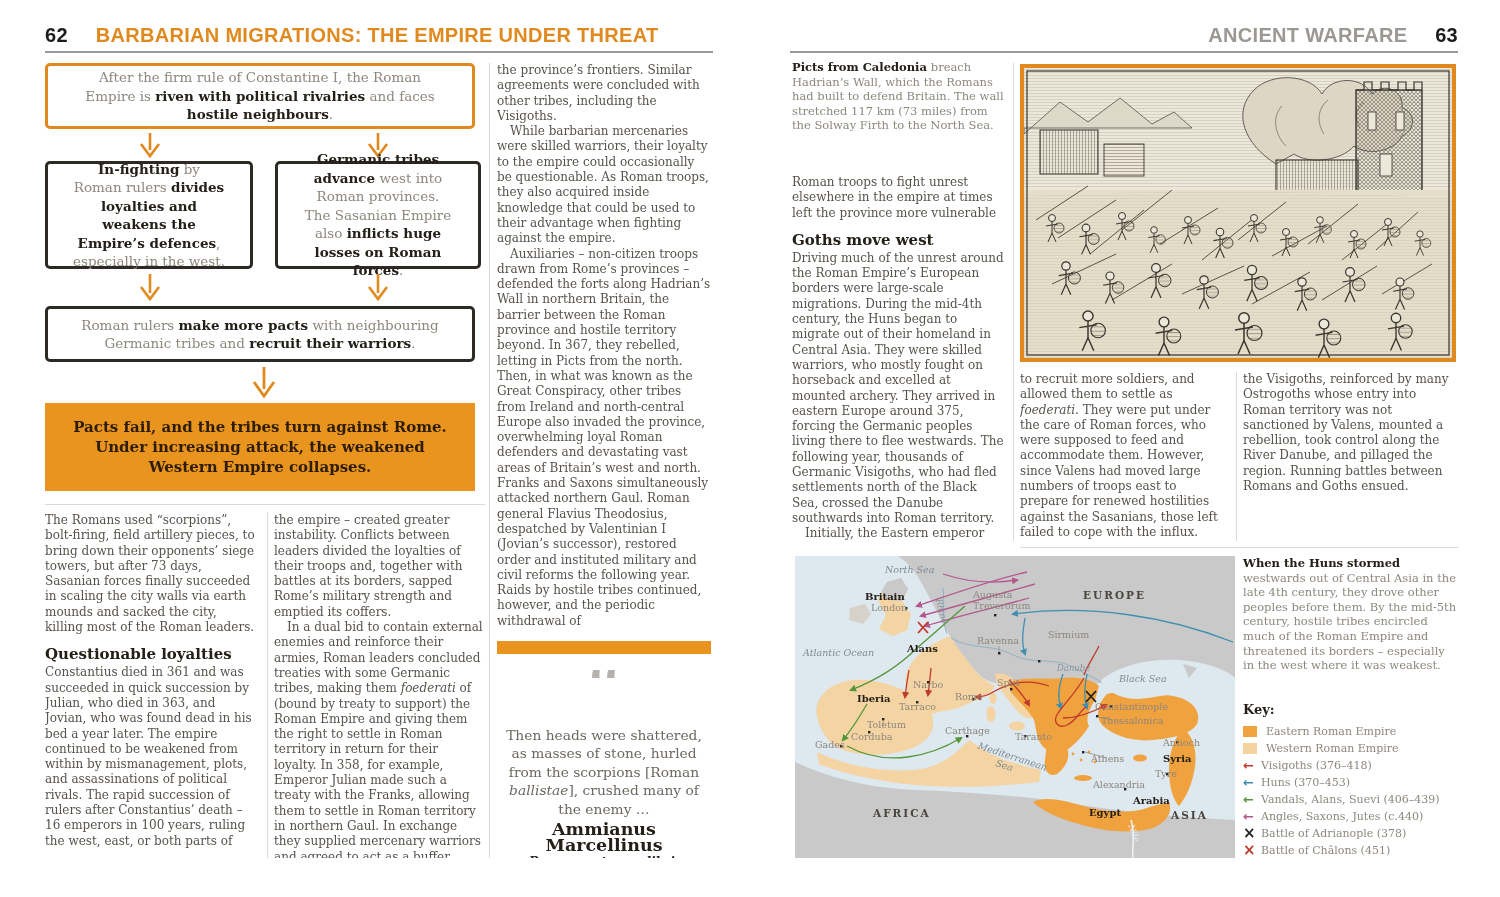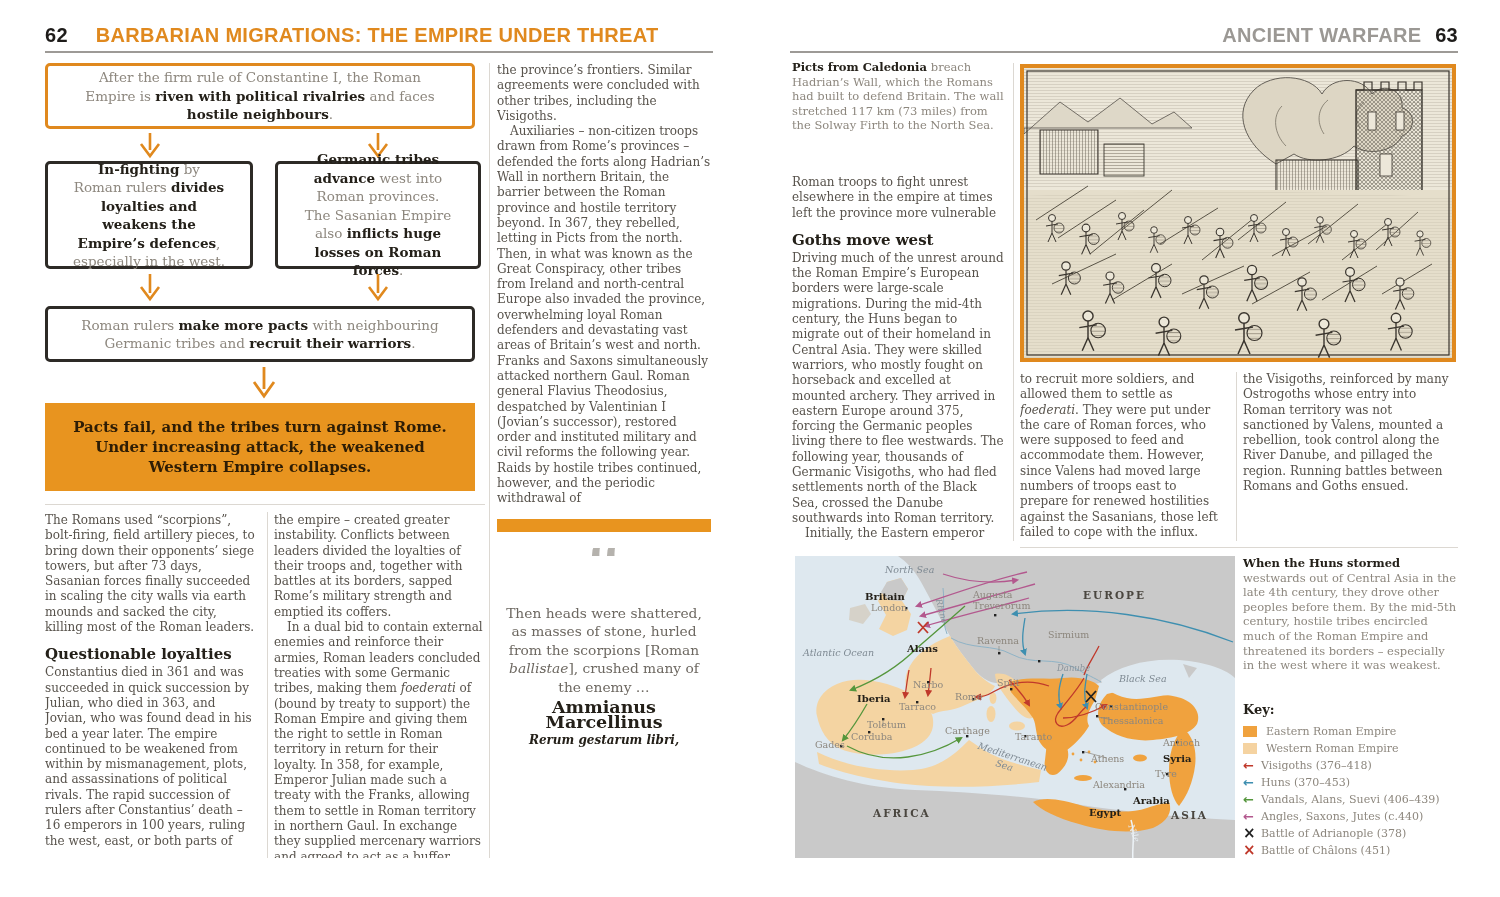--- a/index.html
+++ b/index.html
@@ -62,21 +62,21 @@
 <div class="spread">
 
   <div class="abs hdr" style="left:45px;top:24px;">
     <span class="num">62</span>
     <span class="title-orange" style="margin-left:22px;">BARBARIAN MIGRATIONS: THE EMPIRE UNDER THREAT</span>
   </div>
   <div class="abs hdr-rule" style="left:45px;top:51px;width:668px;"></div>
 
   <div class="abs hdr" style="right:42px;top:24px;text-align:right;">
     <span class="title-gray">ANCIENT WARFARE</span>
-    <span class="num" style="margin-left:8px;text-align:right;">63</span>
+    <span class="num" style="margin-left:22px;text-align:right;">63</span>
   </div>
   <div class="abs hdr-rule" style="left:790px;top:51px;width:668px;"></div>
 
   <div class="abs" style="left:45px;top:63px;width:436px;height:440px;">
     <div class="fbox fbox-orange-border abs" style="left:0;top:0;width:430px;height:66px;">
       <span><span>After the firm rule of Constantine I, the Roman Empire is </span><span class="b">riven with political rivalries</span><span> and faces </span><span class="b">hostile neighbours</span><span>.</span></span>
     </div>
     <svg class="fl-arrow" style="left:92px;top:69px;" width="26" height="28">
         <path d="M13,1 V18 M4,12 L13,24 L22,12" fill="none" stroke="#e0891e" stroke-width="2.6"></path>
       </svg>
@@ -116,20 +116,21 @@
     <p>Constantius died in 361 and was succeeded in quick succession by Julian, who died in 363, and Jovian, who was found dead in his bed a year later. The empire continued to be weakened from within by mismanagement, plots, and assassinations of political rivals. The rapid succession of rulers after Constantius’ death – 16 emperors in 100 years, ruling the west, east, or both parts of</p>
   </div>
 
   <div class="abs col" style="left:274px;top:513px;width:210px;height:352px;overflow:hidden;">
     <p>the empire – created greater instability. Conflicts between leaders divided the loyalties of their troops and, together with battles at its borders, sapped Rome’s military strength and emptied its coffers.</p>
     <p class="ind"><span>In a dual bid to contain external enemies and reinforce their armies, Roman leaders concluded treaties with some Germanic tribes, making them </span><span class="i">foederati</span><span> of (bound by treaty to support) the Roman Empire and giving them the right to settle in Roman territory in return for their loyalty. In 358, for example, Emperor Julian made such a treaty with the Franks, allowing them to settle in Roman territory in northern Gaul. In exchange they supplied mercenary warriors and agreed to act as a buffer against hostile forces beyond</span></p>
   </div>
 
   <div class="abs col" style="left:497px;top:63px;width:214px;height:800px;overflow:hidden;">
     <p>the province’s frontiers. Similar agreements were concluded with other tribes, including the Visigoths.</p>
+    <p class="ind">While barbarian mercenaries were skilled warriors, their loyalty to the empire could occasionally be questionable. As Roman troops, they also acquired inside knowledge that could be used to their advantage when fighting against the empire.</p>
     <p class="ind">Auxiliaries – non-citizen troops drawn from Rome’s provinces – defended the forts along Hadrian’s Wall in northern Britain, the barrier between the Roman province and hostile territory beyond. In 367, they rebelled, letting in Picts from the north. Then, in what was known as the Great Conspiracy, other tribes from Ireland and north-central Europe also invaded the province, overwhelming loyal Roman defenders and devastating vast areas of Britain’s west and north. Franks and Saxons simultaneously attacked northern Gaul. Roman general Flavius Theodosius, despatched by Valentinian I (Jovian’s successor), restored order and instituted military and civil reforms the following year. Raids by hostile tribes continued, however, and the periodic withdrawal of</p>
     <div class="quote-wrap" style="margin-top:12px;">
       <div class="qbar"></div>
       <div class="qmark" style="margin-top:16px;">“</div>
       <div class="qtext"><span>Then heads were shattered, as masses of stone, hurled from the scorpions [Roman </span><span class="i">ballistae</span><span>], crushed many of the enemy …</span></div>
       <div class="qattr">Ammianus Marcellinus</div>
       <div class="qsrc">Rerum gestarum libri,</div>
 
     </div>
   </div>

